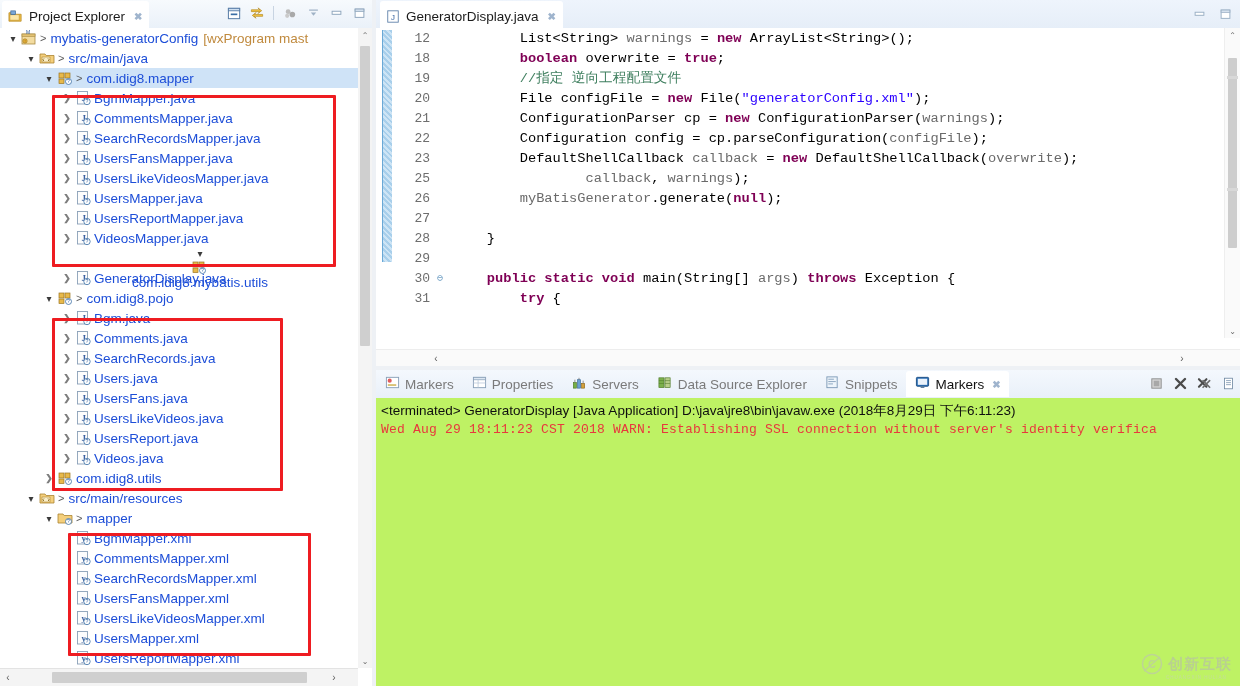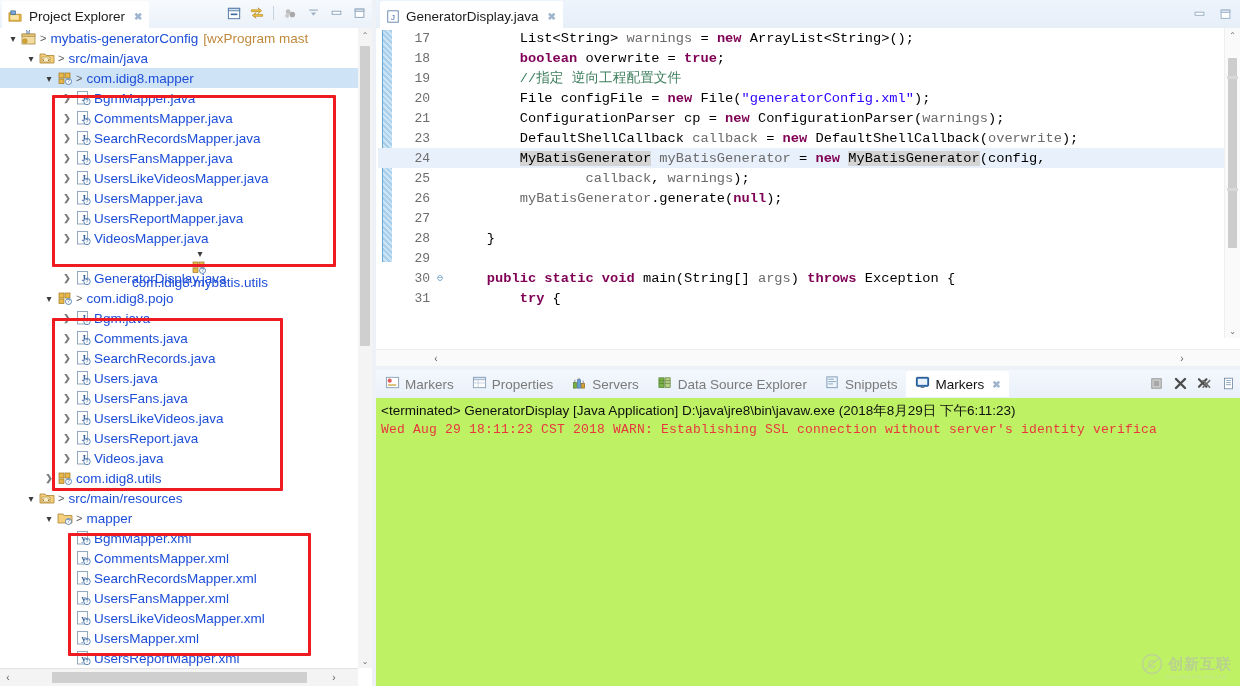--- a/index.html
+++ b/index.html
@@ -635,21 +635,21 @@
         </svg>
       </span>
     </div>
 
     <div id="code-area">
       <div class="gutter">
         <div class="changebar"></div>
       </div>
       <div class="lines" id="code-lines">
           <div class="lrow">
-            <span class="lnum">17</span>
+            <span class="lnum">12</span>
             <span class="fold"></span>
             <span class="ctext"><span class="plain">        List&lt;String&gt; </span><span class="var">warnings</span><span class="plain"> = </span><span class="kw">new</span><span class="plain"> ArrayList&lt;String&gt;();</span></span>
           </div>
           <div class="lrow">
             <span class="lnum">18</span>
             <span class="fold"></span>
             <span class="ctext"><span class="plain">        </span><span class="kw">boolean</span><span class="plain"> overwrite = </span><span class="kw">true</span><span class="plain">;</span></span>
           </div>
           <div class="lrow">
             <span class="lnum">19</span>
@@ -660,28 +660,28 @@
             <span class="lnum">20</span>
             <span class="fold"></span>
             <span class="ctext"><span class="plain">        File configFile = </span><span class="kw">new</span><span class="plain"> File(</span><span class="str">"generatorConfig.xml"</span><span class="plain">);</span></span>
           </div>
           <div class="lrow">
             <span class="lnum">21</span>
             <span class="fold"></span>
             <span class="ctext"><span class="plain">        ConfigurationParser cp = </span><span class="kw">new</span><span class="plain"> ConfigurationParser(</span><span class="var">warnings</span><span class="plain">);</span></span>
           </div>
           <div class="lrow">
+            <span class="lnum">22</span>
+            <span class="fold"></span>
+            <span class="ctext"><span class="plain">        Configuration config = cp.parseConfiguration(</span><span class="var">configFile</span><span class="plain">);</span></span>
+          </div>
+          <div class="lrow">
             <span class="lnum">23</span>
             <span class="fold"></span>
             <span class="ctext"><span class="plain">        DefaultShellCallback </span><span class="var">callback</span><span class="plain"> = </span><span class="kw">new</span><span class="plain"> DefaultShellCallback(</span><span class="var">overwrite</span><span class="plain">);</span></span>
-          </div>
-          <div class="lrow hl">
-            <span class="lnum">24</span>
-            <span class="fold"></span>
-            <span class="ctext"><span class="plain">        </span><span class="occ">MyBatisGenerator</span><span class="plain"> </span><span class="var">myBatisGenerator</span><span class="plain"> = </span><span class="kw">new</span><span class="plain"> </span><span class="occ">MyBatisGenerator</span><span class="plain">(config,</span></span>
           </div>
           <div class="lrow">
             <span class="lnum">25</span>
             <span class="fold"></span>
             <span class="ctext"><span class="plain">                </span><span class="var">callback</span><span class="plain">, </span><span class="var">warnings</span><span class="plain">);</span></span>
           </div>
           <div class="lrow">
             <span class="lnum">26</span>
             <span class="fold"></span>
             <span class="ctext"><span class="plain">        </span><span class="var">myBatisGenerator</span><span class="plain">.generate(</span><span class="kw">null</span><span class="plain">);</span></span>

